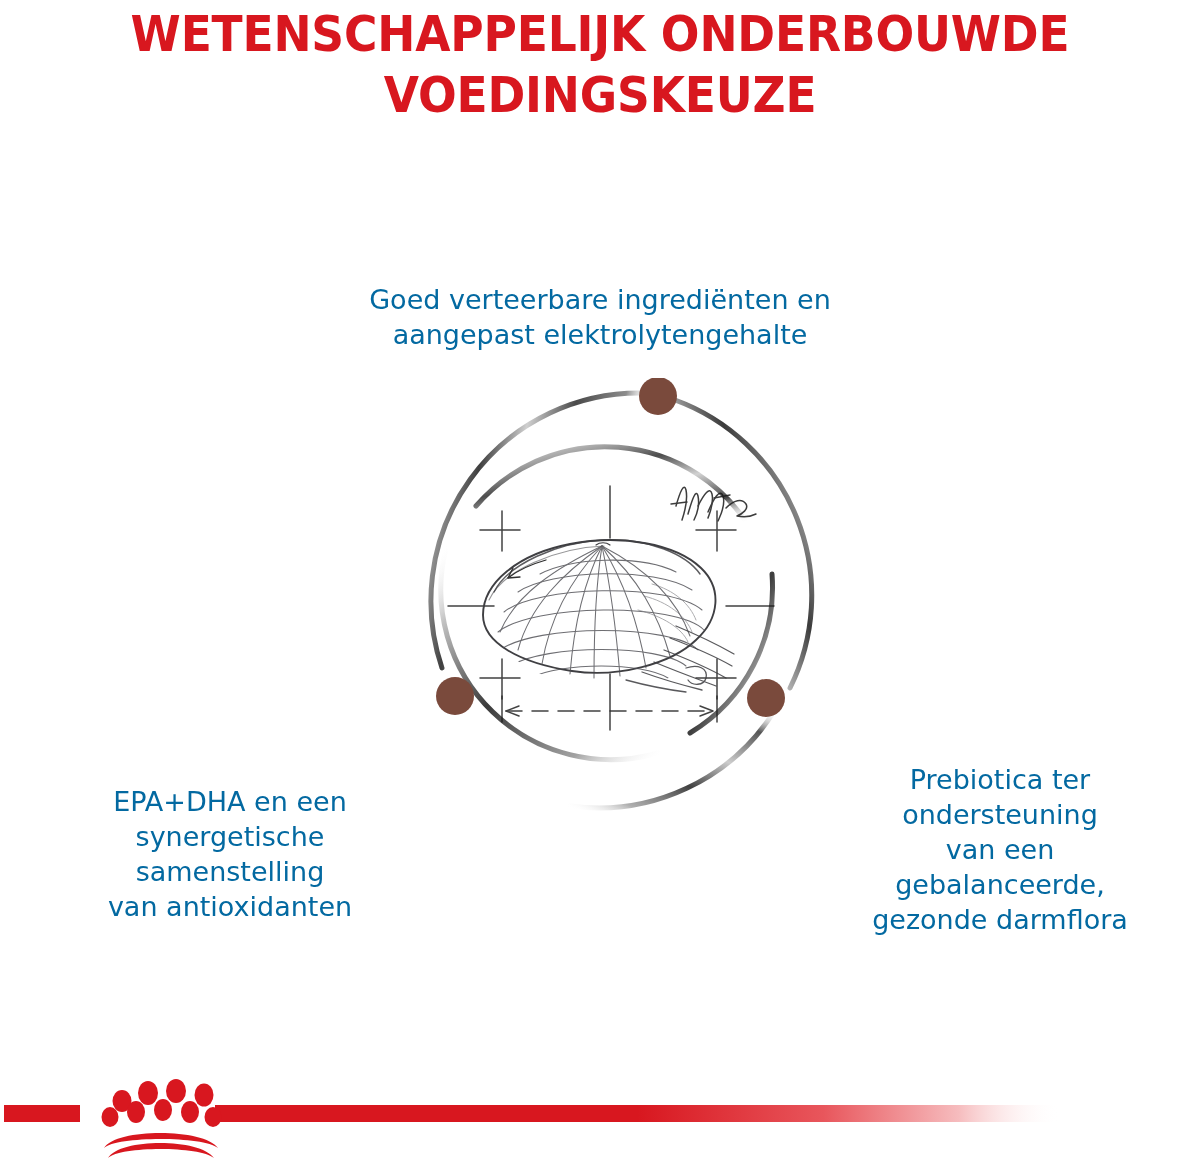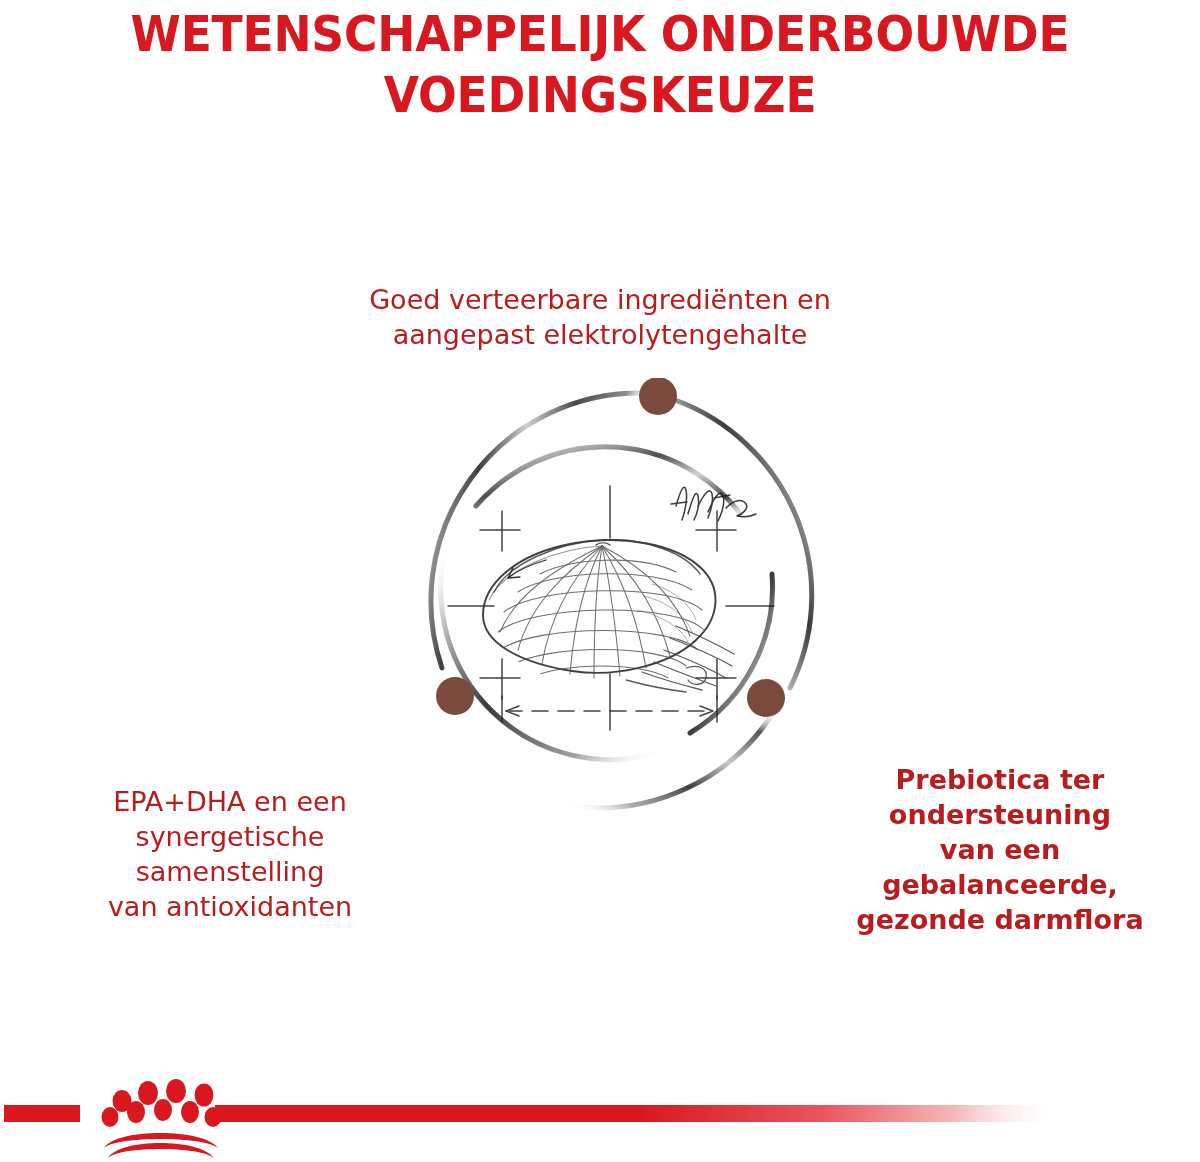--- a/index.html
+++ b/index.html
@@ -34,41 +34,40 @@
     transform: scaleX(0.93);
     transform-origin: 50% 0;
     white-space: pre-line;
   }
 
   
   .caption {
     position: absolute;
     font-size: 27px;
     line-height: 35px;
-    color: #b91c1c;
+    color: #0369a1;
     white-space: pre-line;
   }
   .caption-top {
     left: 330px;
     top: 282px;
     width: 540px;
     text-align: center;
   }
   .caption-left {
     left: 30px;
     top: 784px;
     width: 400px;
     text-align: center;
   }
   .caption-right {
     left: 830px;
     top: 762px;
     width: 340px;
     text-align: center;
-    font-weight: bold;
   }
 
   
   .diagram {
     position: absolute;
     left: 390px;
     top: 378px;
     width: 440px;
     height: 450px;
   }

